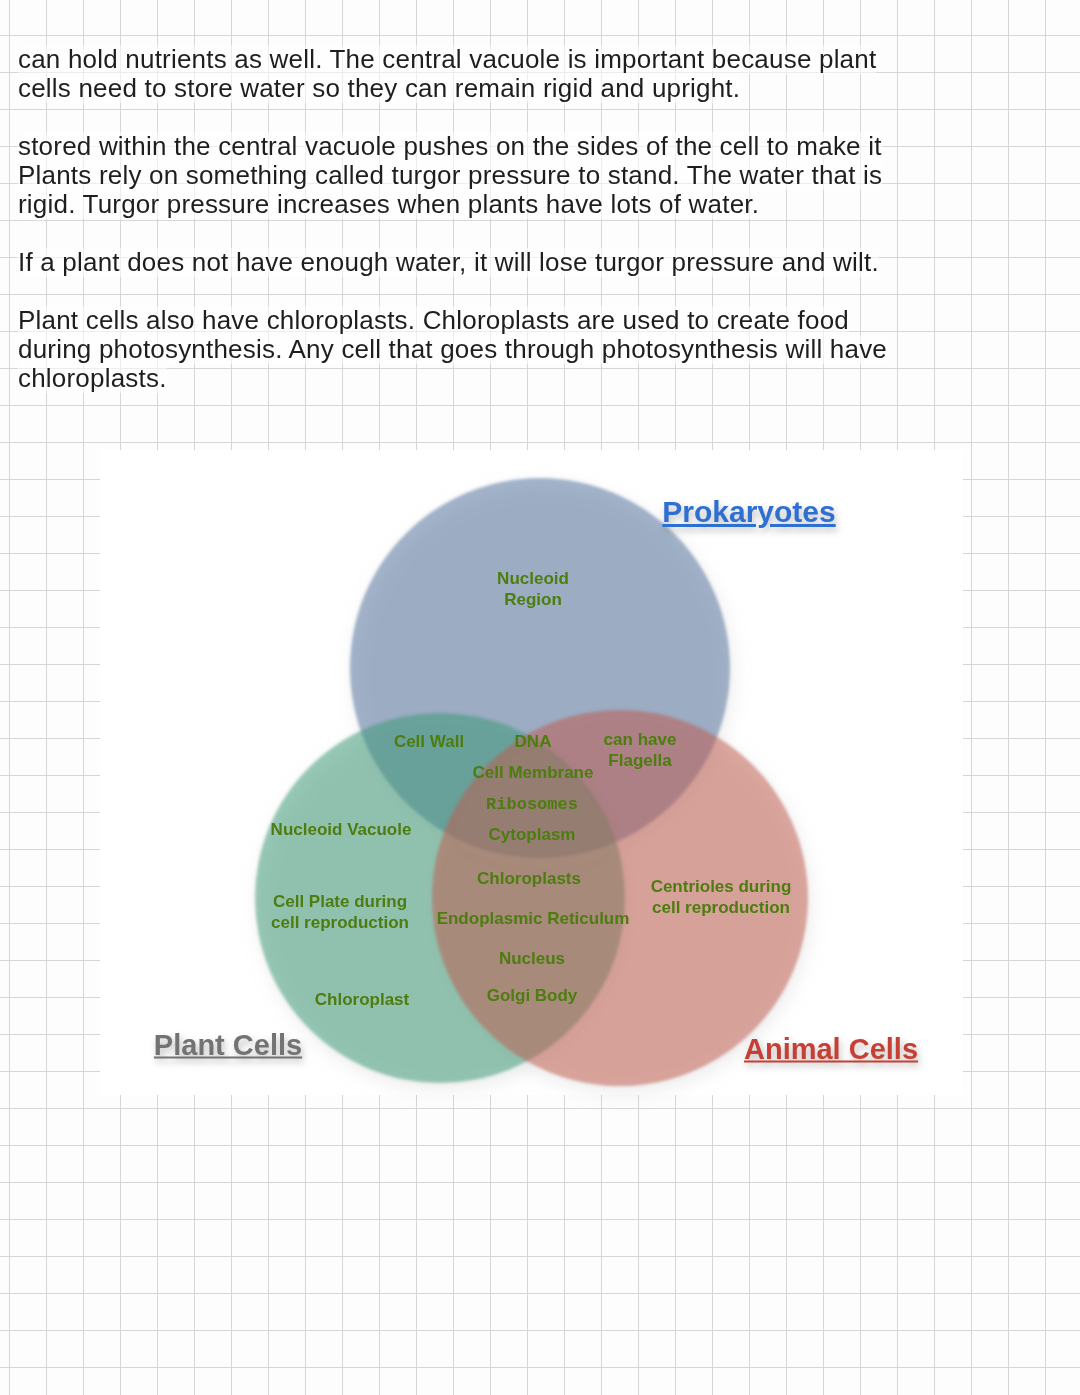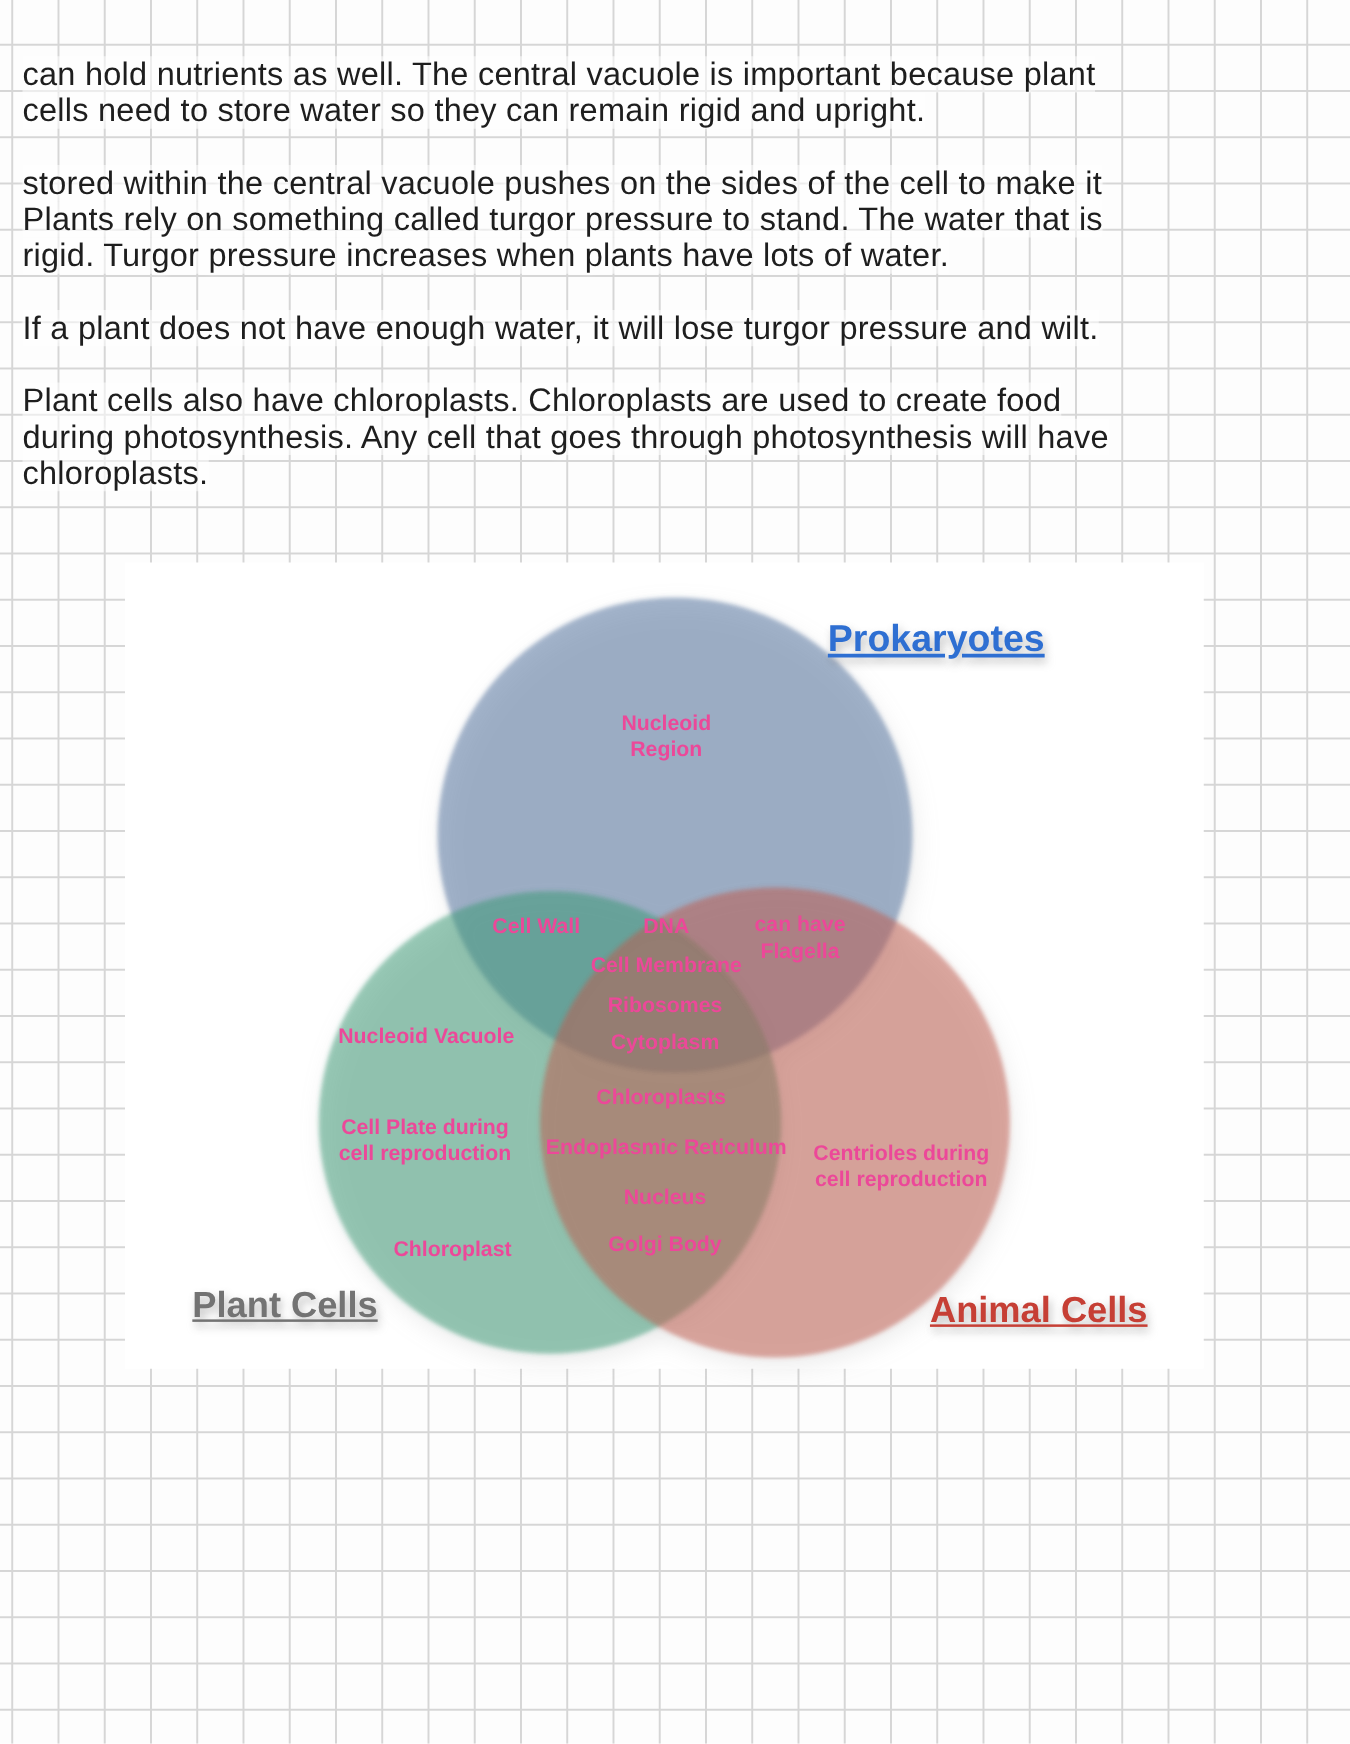--- a/index.html
+++ b/index.html
@@ -45,21 +45,21 @@
   .figure svg.circles {
     position: absolute; inset: 0;
     filter: drop-shadow(3px 7px 9px rgba(140,140,140,0.30));
   }
   .vlabel {
     position: absolute;
     transform: translate(-50%, -50%);
     font-weight: bold;
     font-size: 17px;
     line-height: 21px;
-    color: #ec4899;
+    color: #4d7c0f;
     text-align: center;
     white-space: pre-line;
   }
   .set-title {
     position: absolute;
     transform: translate(-50%, -50%);
     font-weight: bold;
     font-size: 30px;
     white-space: nowrap;
     text-shadow: 2px 4px 7px rgba(110,110,110,0.45);
@@ -111,27 +111,27 @@
     <div class="set-title title-plant" style="left:128px; top:595px;">Plant Cells</div>
     <div class="set-title title-animal" style="left:731px; top:599px;">Animal Cells</div>
 
     <div class="vlabel" style="left:433px; top:139px;">Nucleoid
 Region</div>
     <div class="vlabel" style="left:329px; top:291px;">Cell Wall</div>
     <div class="vlabel" style="left:433px; top:291px;">DNA</div>
     <div class="vlabel" style="left:540px; top:300px;">can have
 Flagella</div>
     <div class="vlabel" style="left:433px; top:322px;">Cell Membrane</div>
-    <div class="vlabel" style="left:432px; top:354px;">Ribosomes</div>
+    <div class="vlabel" style="left:432px; top:354px;font-family:Liberation Mono, monospace;">Ribosomes</div>
     <div class="vlabel" style="left:432px; top:384px;">Cytoplasm</div>
     <div class="vlabel" style="left:241px; top:379px;">Nucleoid Vacuole</div>
     <div class="vlabel" style="left:429px; top:428px;">Chloroplasts</div>
     <div class="vlabel" style="left:240px; top:462px;">Cell Plate during
 cell reproduction</div>
     <div class="vlabel" style="left:433px; top:468px;">Endoplasmic Reticulum</div>
-    <div class="vlabel" style="left:621px; top:447px;margin-top:36px;">Centrioles during
+    <div class="vlabel" style="left:621px; top:447px;">Centrioles during
 cell reproduction</div>
     <div class="vlabel" style="left:432px; top:508px;">Nucleus</div>
     <div class="vlabel" style="left:432px; top:545px;">Golgi Body</div>
     <div class="vlabel" style="left:262px; top:549px;">Chloroplast</div>
 
   </div>
 </div>
 
 </body></html>

